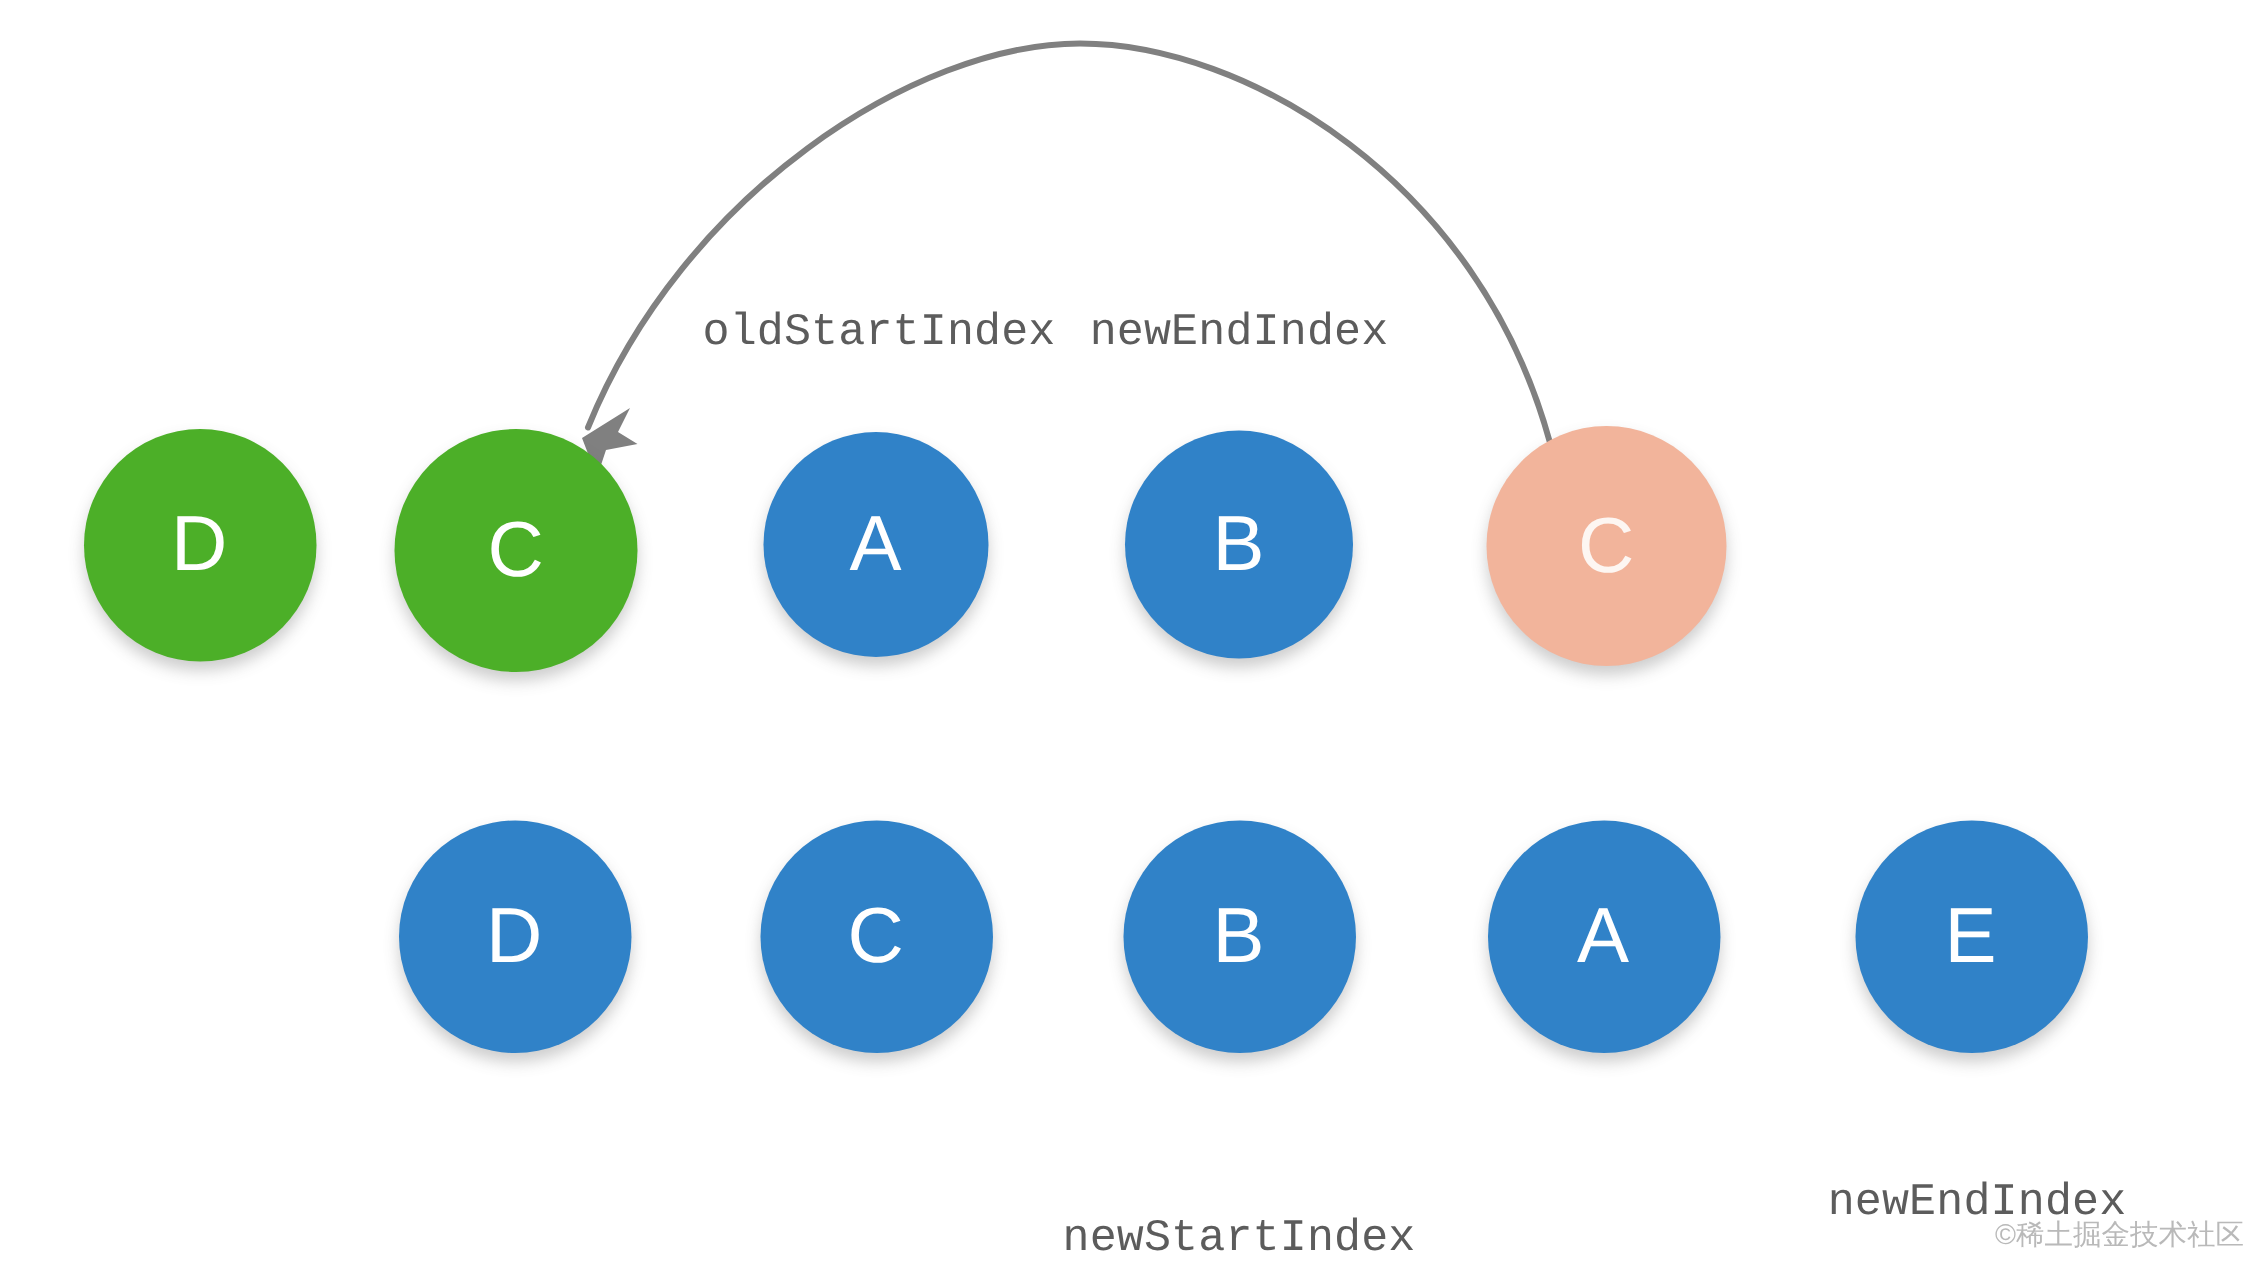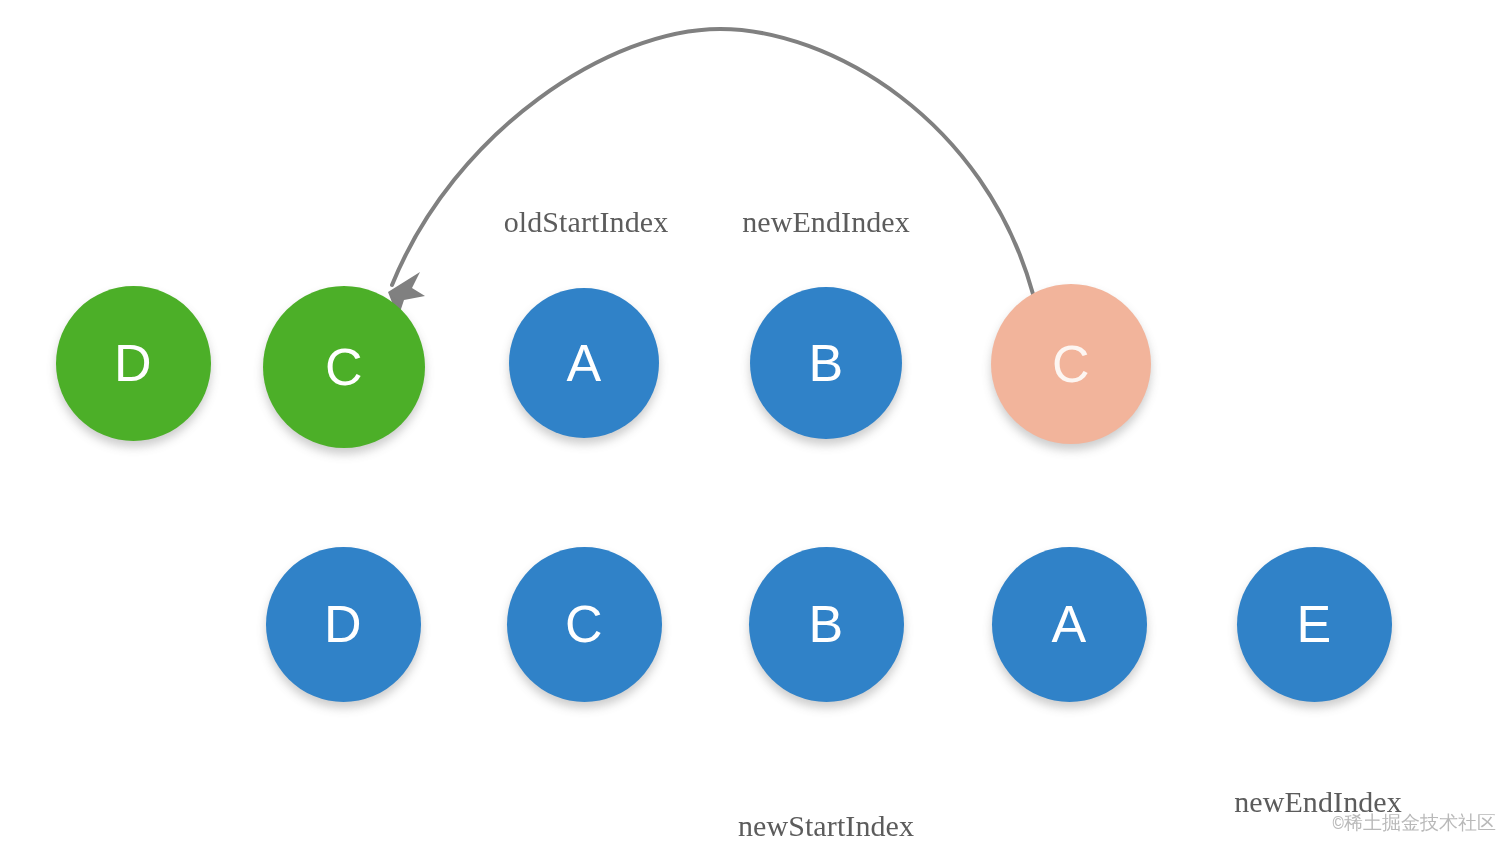--- a/index.html
+++ b/index.html
@@ -40,21 +40,21 @@
   .node.blue   { background: #3082C8; }
   .node.salmon { background: #F2B49B; }
   .node.salmon .glyph { color: #fdf6f2; }
 
   .idx-label {
     position: absolute;
     font-size: 30px;
     color: #5c5c5c;
     white-space: nowrap;
     letter-spacing: 0.1px;
-    font-family: Liberation Serif, serif;
+    font-family: Liberation Mono, monospace;
     transform: translateX(-50%);
     -webkit-user-select: none;
     user-select: none;
   }
 
   #arrow-layer {
     position: absolute;
     left: 0;
     top: 0;
     width: 1512px;
@@ -62,21 +62,21 @@
     pointer-events: none;
   }
 
   .watermark {
     position: absolute;
     right: 16px;
     bottom: 10px;
     font-size: 19px;
     color: #b9b9b9;
     white-space: nowrap;
-    font-family: Liberation Mono, monospace;
+    font-family: Liberation Sans, sans-serif;
     -webkit-user-select: none;
     user-select: none;
   }
 </style>
 </head>
 <body>
 
 <div id="stage">
 
   <svg id="arrow-layer" viewBox="0 0 1512 846" width="1512" height="846" xmlns="http://www.w3.org/2000/svg">

